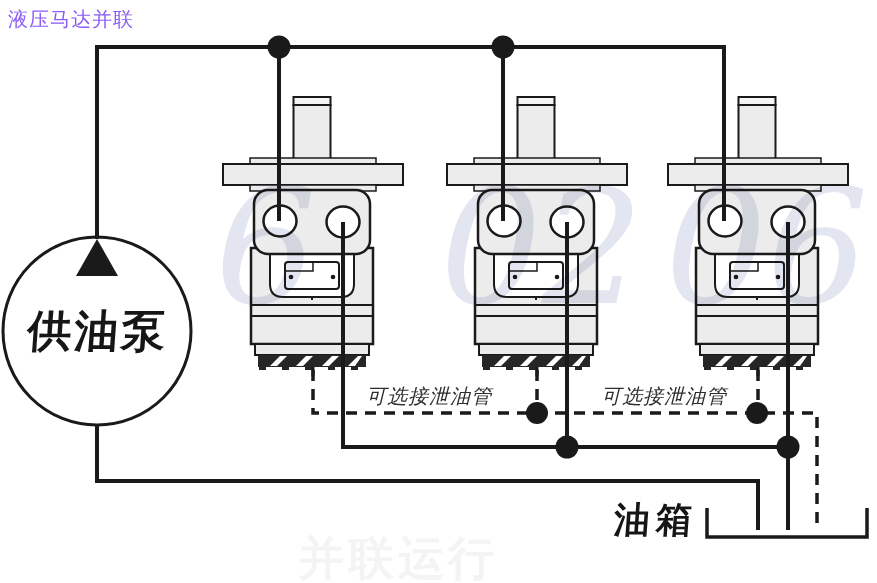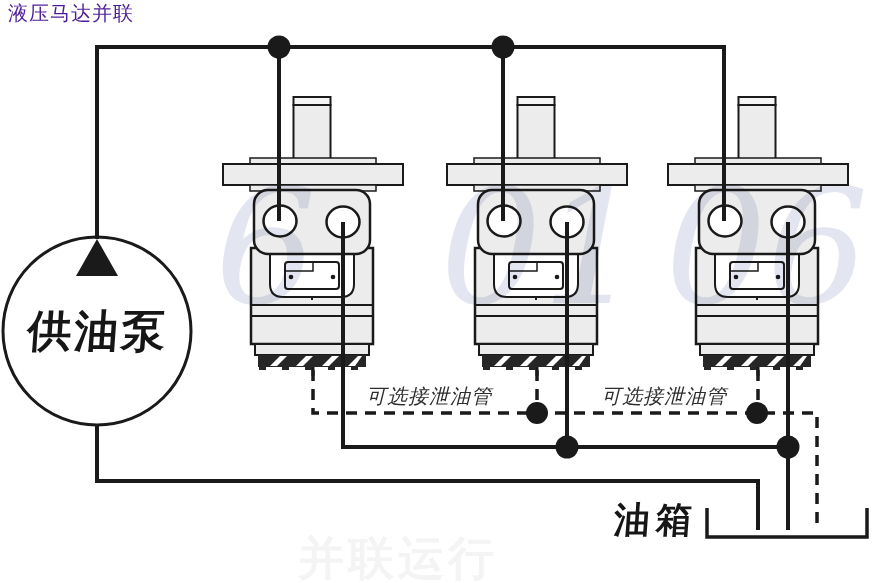--- a/index.html
+++ b/index.html
@@ -2,21 +2,21 @@
 <html><head>
 <meta charset="utf-8">
 <style>
   html,body{margin:0;padding:0;background:#ffffff;}
   #stage{
     position:relative;width:877px;height:583px;background:#ffffff;overflow:hidden;
     font-family:"Liberation Sans",sans-serif;color:#111;
   }
   #diagram-svg{position:absolute;left:0;top:0;}
   .txt{position:absolute;white-space:nowrap;}
-  .title{left:8px;top:0;font-size:20px;font-weight:500;letter-spacing:1px;color:#4c1d95;}
+  .title{left:8px;top:6px;font-size:20px;font-weight:500;letter-spacing:1px;color:#8b5cf6;}
   .pump-label{
     left:14px;top:302px;width:168px;text-align:center;
     font-family:"DejaVu Serif",serif;font-weight:bold;font-size:44px;
     letter-spacing:3px;color:#161616;transform:skewX(-4deg);
   }
   .tank-label{
     left:614px;top:496px;font-family:"DejaVu Serif",serif;font-weight:bold;
     font-size:36px;letter-spacing:6px;color:#161616;transform:skewX(-4deg);
   }
   .drain-label{font-size:20px;color:#2e2e2e;letter-spacing:1px;top:383px;font-style:italic;}
@@ -116,18 +116,18 @@
   </svg>
 
   <div class="txt title">液压马达并联</div>
   <div class="txt pump-label">供油泵</div>
   <div class="txt drain-label left">可选接泄油管</div>
   <div class="txt drain-label right">可选接泄油管</div>
   <div class="txt tank-label">油箱</div>
 
   <div class="wm">
     <span class="wm-frag f1">6</span>
-    <span class="wm-frag f2">01</span>
+    <span class="wm-frag f2">02</span>
     <span class="wm-frag f3">06</span>
     <span class="wm-bottom">并联运行</span>
   </div>
 
 </div>
 
 </body></html>

